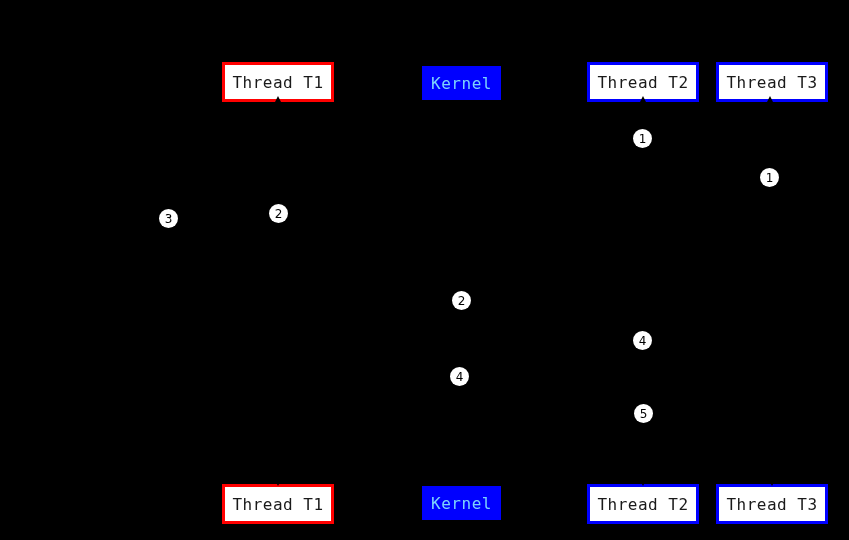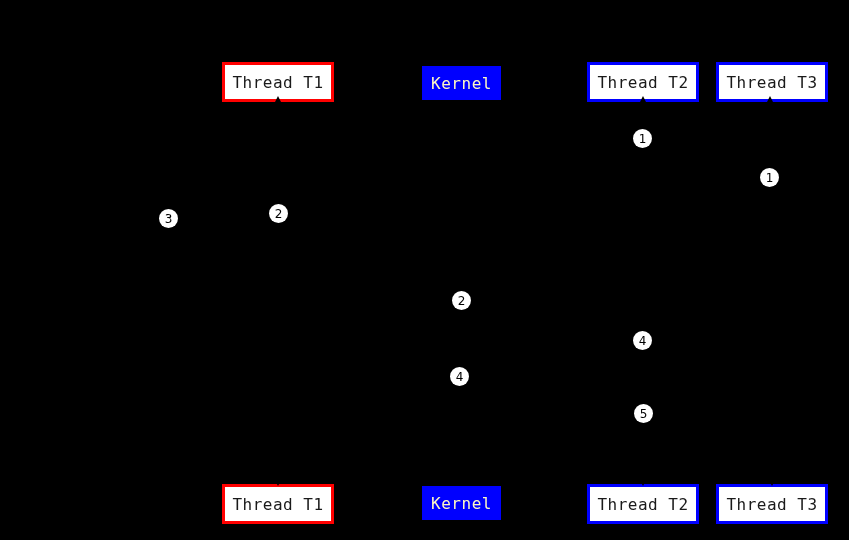--- a/index.html
+++ b/index.html
@@ -32,21 +32,21 @@
     color: #1a1a1a;
     border: 3px solid #0000ff;
   }
   .thread-node.red-border {
     border-color: #ff0000;
   }
   .kernel-node {
     width: 79px;
     height: 34px;
     background: #0000ff;
-    color: #fef9c3;
+    color: #7dd3fc;
     border: none;
   }
   .badge {
     position: absolute;
     box-sizing: border-box;
     width: 19px;
     height: 19px;
     border-radius: 50%;
     background: #ffffff;
     color: #000000;

